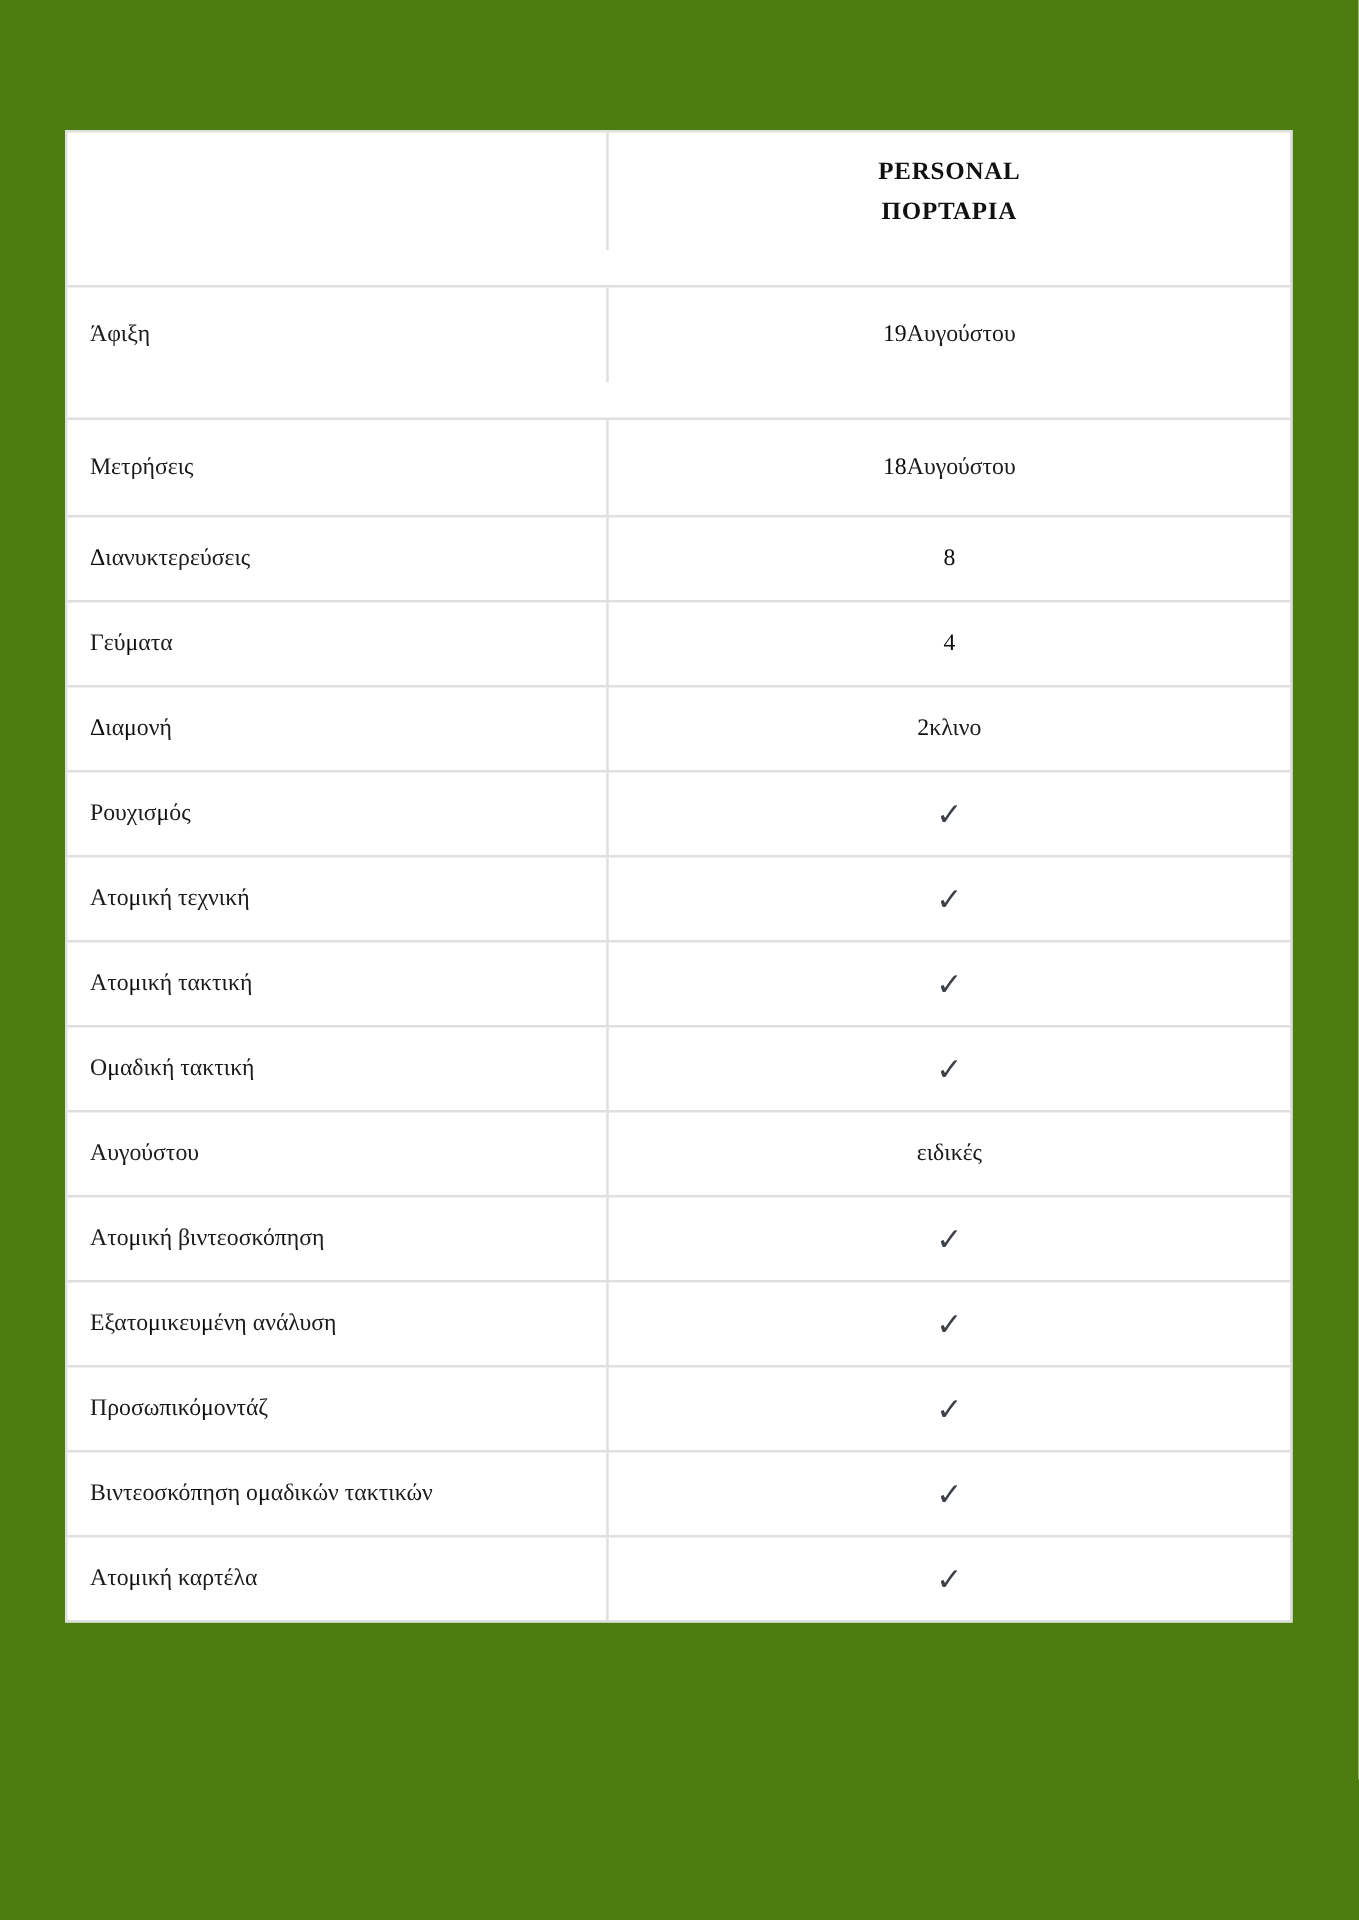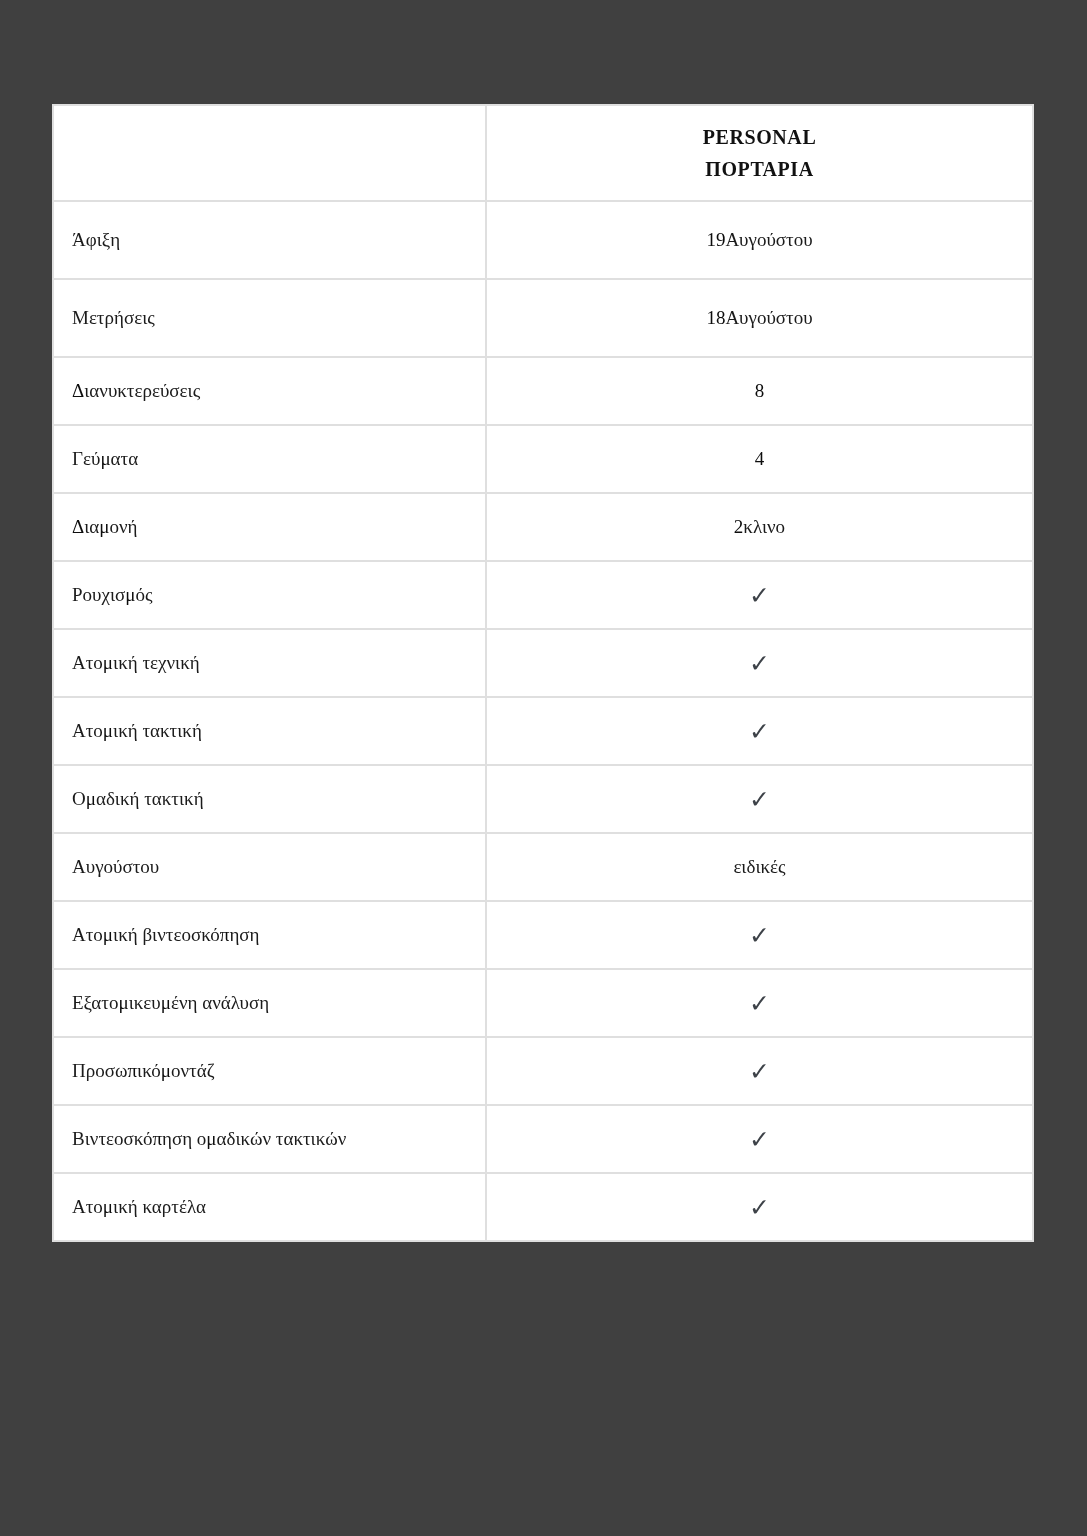--- a/index.html
+++ b/index.html
@@ -4,21 +4,21 @@
 <style>
   html, body {
     margin: 0;
     padding: 0;
     background: #ffffff;
   }
   .sheet {
     position: relative;
     width: 1087px;
     height: 1536px;
-    background: #404040;
+    background: #4d7c0f;
     font-family: "Liberation Serif", "DejaVu Serif", serif;
     color: #1b1b1b;
   }
   .price-table {
     position: absolute;
     left: 52px;
     top: 104px;
     width: 982px;
     box-sizing: border-box;
     border: 2px solid #dfdfdf;
@@ -46,21 +46,21 @@
     justify-content: center;
     text-align: center;
     font-size: 19px;
     padding: 8px 12px;
     box-sizing: border-box;
   }
   .row.header-row { min-height: 94px; }
   .row.body-row { min-height: 66px; }
   
   .row.body-row:nth-child(2),
-  .row.body-row:nth-child(3) { min-height: 76px; }
+  .row.body-row:nth-child(3) { min-height: 76px; margin-top: 28px; }
   .header-title {
     display: flex;
     flex-direction: column;
     gap: 9px;
     font-weight: bold;
     font-size: 20px;
     letter-spacing: 0.6px;
     color: #111111;
   }
   

